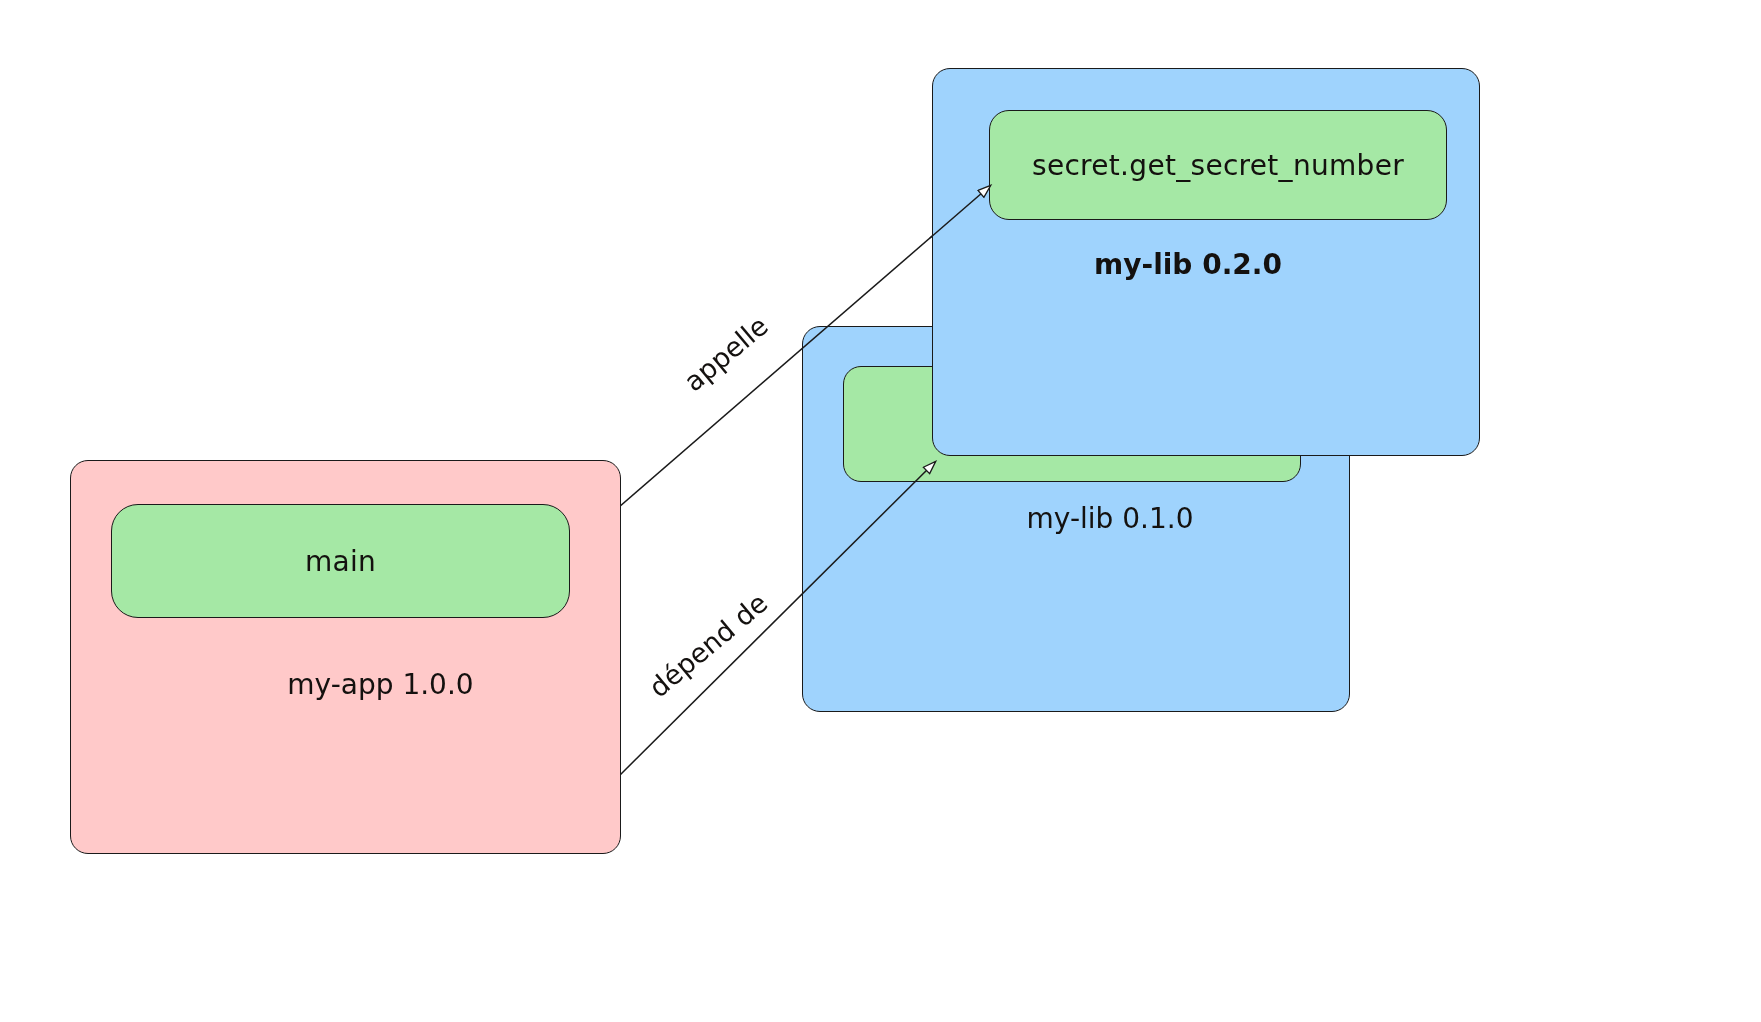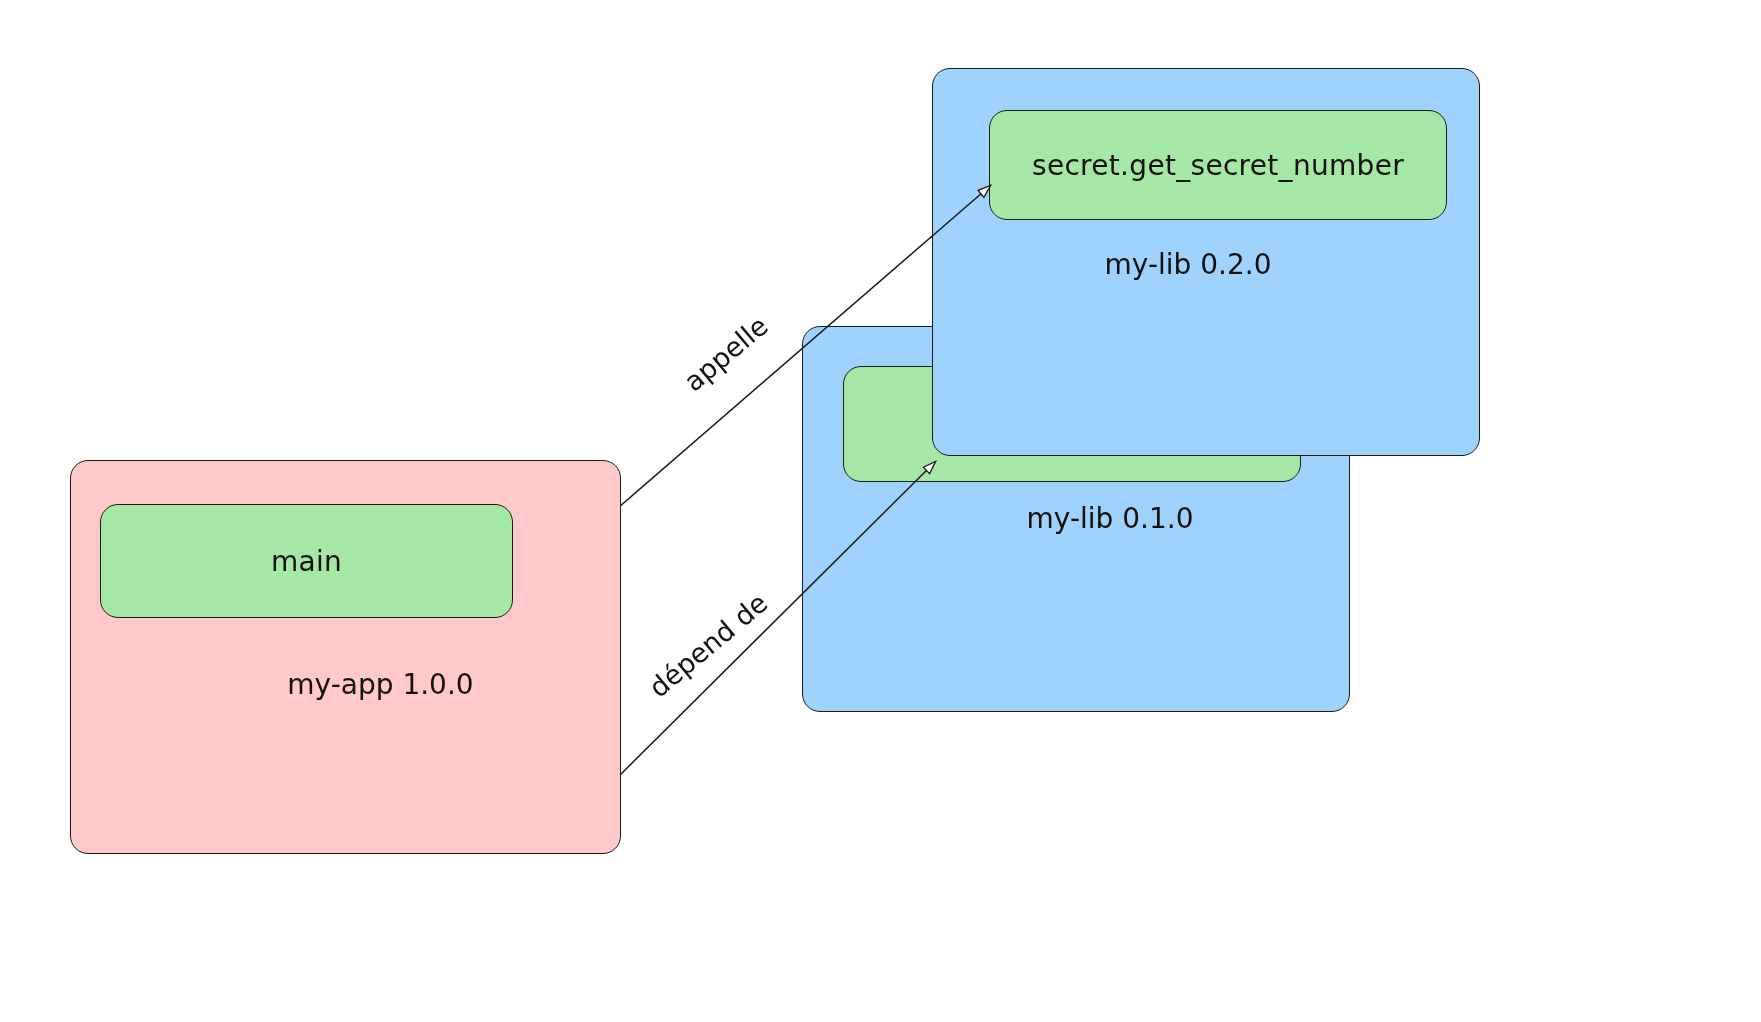--- a/index.html
+++ b/index.html
@@ -106,39 +106,39 @@
     </defs>
 
     <line x1="619" y1="776" x2="935" y2="462" stroke="#1a1a1a" stroke-width="1.5" marker-end="url(#arrow-open)"></line>
 
     <line x1="537" y1="578" x2="990" y2="186" stroke="#1a1a1a" stroke-width="1.5"></line>
   </svg>
 
   <div class="pkg pkg-lib z-front" style="left:932px; top:68px; width:548px; height:388px;">
   </div>
 
-  <div class="sym z-front" style="left:989px; top:110px; width:458px; height:110px;">
+  <div class="sym z-front" style="left:989px; top:110px; width:458px; height:110px;border-radius:20px;">
     <span class="sym-label">secret.get_secret_number</span>
   </div>
 
-  <div class="pkg-caption z-front" style="left:932px; top:248px; width:512px;">my-lib 0.2.0</div>
+  <div class="pkg-caption z-front" style="left:932px; top:248px; width:512px;font-weight:bold;">my-lib 0.2.0</div>
 
   <svg class="edges z-front" viewBox="0 0 1761 1022">
     <defs>
       <marker id="arrow-open2" markerWidth="16" markerHeight="16" refX="13" refY="5.5" orient="auto" markerUnits="userSpaceOnUse">
         <path d="M 1 1 L 14 5.5 L 1 10 z" fill="#ffffff" stroke="#1a1a1a" stroke-width="1.3" stroke-linejoin="miter"></path>
       </marker>
     </defs>
     <line x1="930" y1="238" x2="990" y2="186" stroke="#1a1a1a" stroke-width="1.5" marker-end="url(#arrow-open2)"></line>
   </svg>
 
   <div class="pkg pkg-app z-labels" style="left:70px; top:460px; width:551px; height:394px;">
   </div>
 
-  <div class="sym z-labels" style="left:100px; top:504px; width:413px; height:114px;">
+  <div class="sym z-labels" style="left:111px; top:504px; width:459px; height:114px;border-radius:27px;">
     <span class="sym-label">main</span>
   </div>
 
   <div class="pkg-caption z-labels" style="left:70px; top:668px; width:621px;">my-app 1.0.0</div>
 
   <div class="edge-label z-labels" style="left:688px; top:370px; transform: rotate(-40deg);">appelle</div>
 
   <div class="edge-label z-labels" style="left:653px; top:676px; transform: rotate(-40deg);">dépend de</div>
 
 </div>

